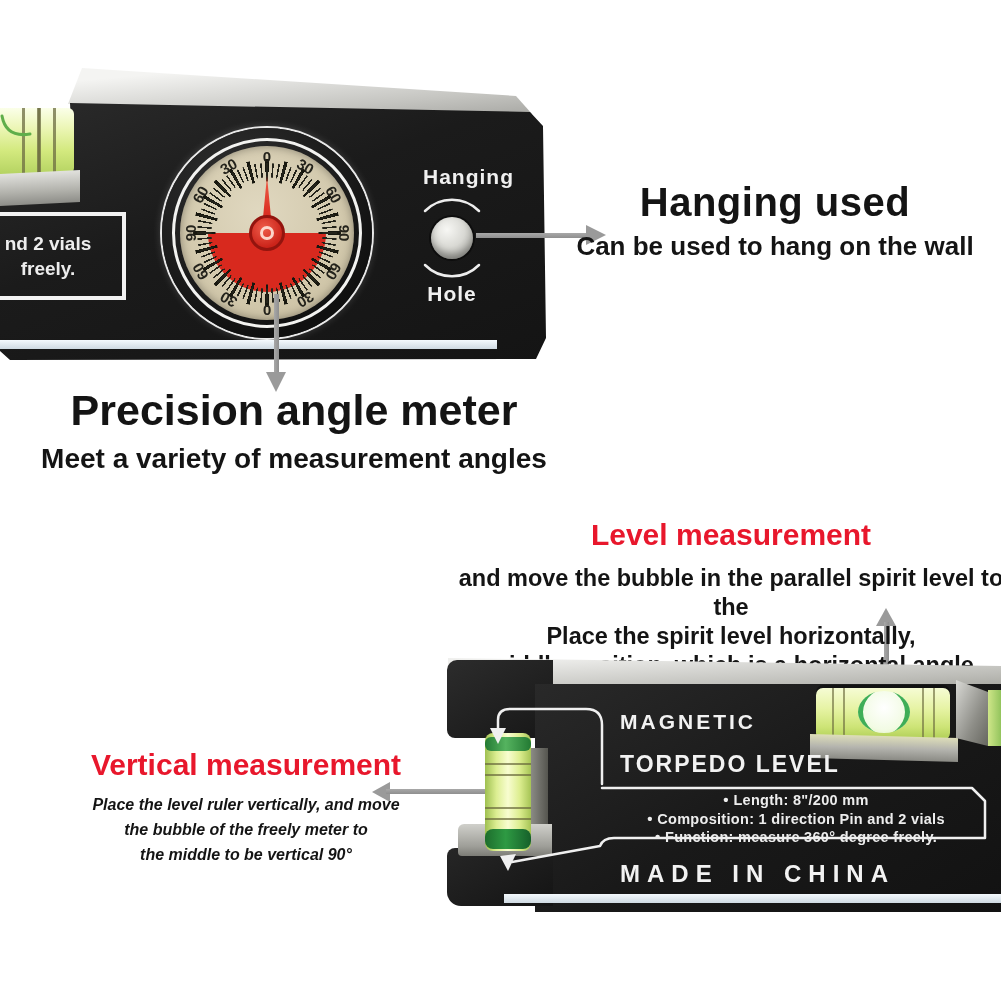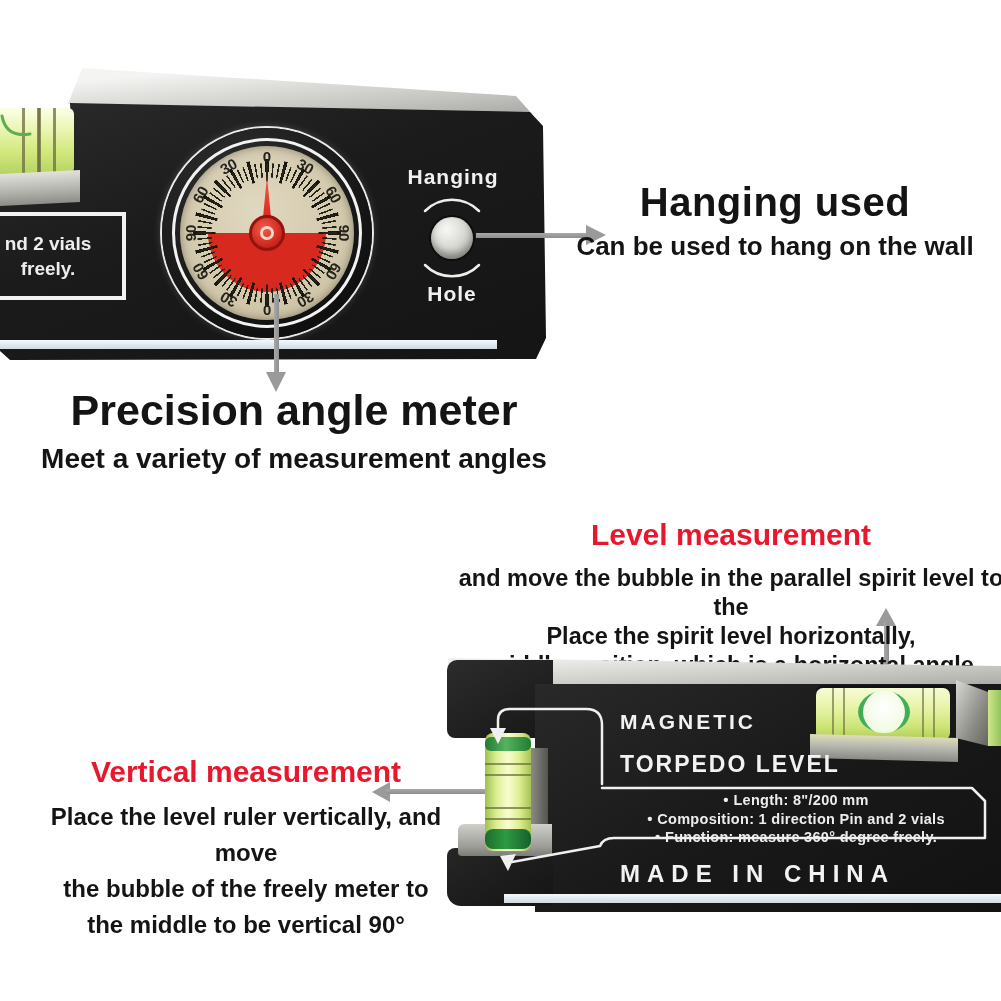--- a/index.html
+++ b/index.html
@@ -24,21 +24,21 @@
     background:linear-gradient(180deg,#fbffe9 0%,#ecf6b6 30%,#d3e97e 65%,#b5d362 100%);
     border-radius:0 6px 6px 0;}
   .ul-vial .ring{position:absolute;top:0;height:100%;width:12px;border-left:3px solid #6d6d42;border-right:3px solid #6d6d42;opacity:.75;}
   .ul-sill{left:0;top:104px;width:80px;height:32px;
     background:linear-gradient(180deg,#e2e2de 0%,#b2b2ac 60%,#8d8d88 100%);transform:skewY(-3deg);}
   
   .note-box{left:-30px;top:144px;width:148px;height:80px;border:4px solid #f2f2f2;
     color:#ededed;font-weight:700;font-size:19px;line-height:25px;text-align:center;
     display:flex;flex-direction:column;justify-content:center;}
   
-  .hang-label{left:392px;top:97px;width:122px;text-align:center;color:#f0f0f0;font-size:21px;font-weight:600;letter-spacing:1px;}
+  .hang-label{left:392px;top:97px;width:122px;text-align:right;color:#f0f0f0;font-size:21px;font-weight:600;letter-spacing:1px;}
   .hole-label{left:394px;top:214px;width:116px;text-align:center;color:#f0f0f0;font-size:21px;font-weight:600;letter-spacing:1px;}
   .hole{left:431px;top:149px;width:42px;height:42px;border-radius:50%;
     background:radial-gradient(circle at 38% 30%,#f7f7f4 0%,#d9d9d4 45%,#b2b2ac 80%,#9a9a94 100%);
     box-shadow:inset 0 -5px 7px rgba(0,0,0,.30), 0 0 0 2px rgba(0,0,0,.45);}
   .hole-arcs{left:397px;top:113px;width:110px;height:114px;}
 
   
   #dial{left:162px;top:60px;width:210px;height:210px;}
   #dial > div{position:absolute;}
   .d-outer{left:0;top:0;width:210px;height:210px;border-radius:50%;
@@ -112,23 +112,23 @@
   .co .sub{font-weight:700;}
   #co-hanging{left:550px;top:180px;width:450px;}
   #co-hanging .title{font-size:40px;line-height:44px;letter-spacing:.5px;}
   #co-hanging .sub{font-size:26px;line-height:32px;margin-top:6px;}
   #co-precision{left:20px;top:386px;width:548px;}
   #co-precision .title{font-size:43px;line-height:48px;}
   #co-precision .sub{font-size:28px;line-height:34px;margin-top:8px;}
   #co-level{left:438px;top:518px;width:586px;}
   #co-level .title{font-size:30px;line-height:34px;margin-bottom:12px;}
   #co-level .sub{font-size:23.5px;line-height:29px;}
-  #co-vertical{left:20px;top:748px;width:452px;margin-top:7px;}
+  #co-vertical{left:20px;top:748px;width:452px;}
   #co-vertical .title{font-size:30px;line-height:34px;margin-bottom:10px;}
-  #co-vertical .sub{font-size:24px;line-height:36px;}
+  #co-vertical .sub{font-size:16px;line-height:25px;font-style:italic;}
   .red-title{color:#e8172c;}
 
   
   .arr-line{position:absolute;background:linear-gradient(180deg,#a8a8a8,#8f8f8f);}
   .arr-head{position:absolute;background:#9a9a9a;}
   #arrow-hole{left:476px;top:224px;width:130px;height:22px;}
   #arrow-hole .arr-line{left:0;top:9px;width:116px;height:5px;}
   #arrow-hole .arr-head{left:110px;top:1px;width:20px;height:20px;clip-path:polygon(0 0,100% 50%,0 100%);}
   #arrow-dial{left:264px;top:294px;width:24px;height:98px;}
   #arrow-dial .arr-line{left:10px;top:0;width:5px;height:80px;background:linear-gradient(90deg,#a8a8a8,#8f8f8f);}

